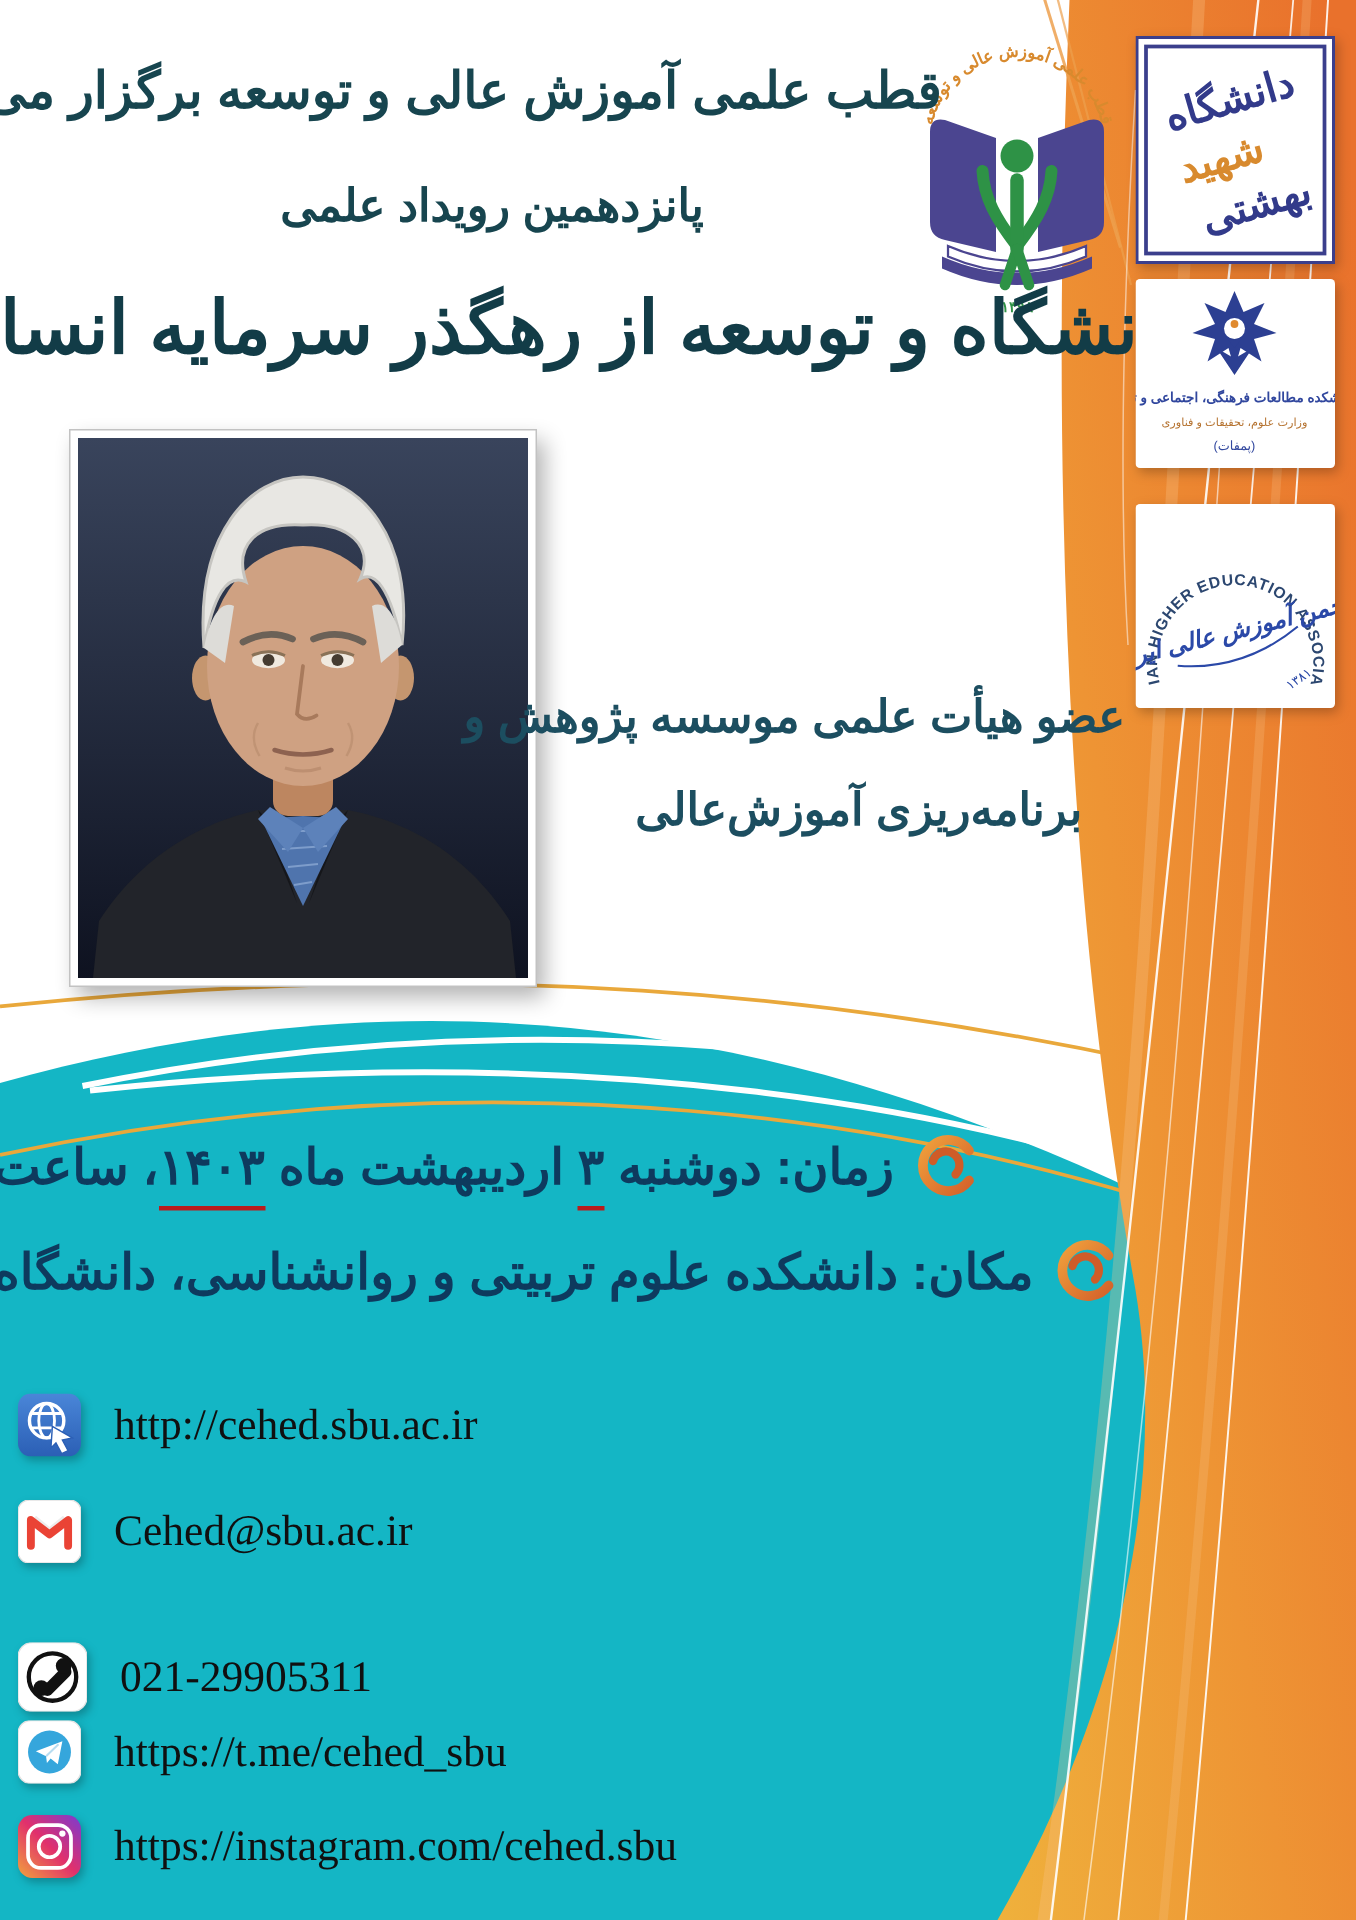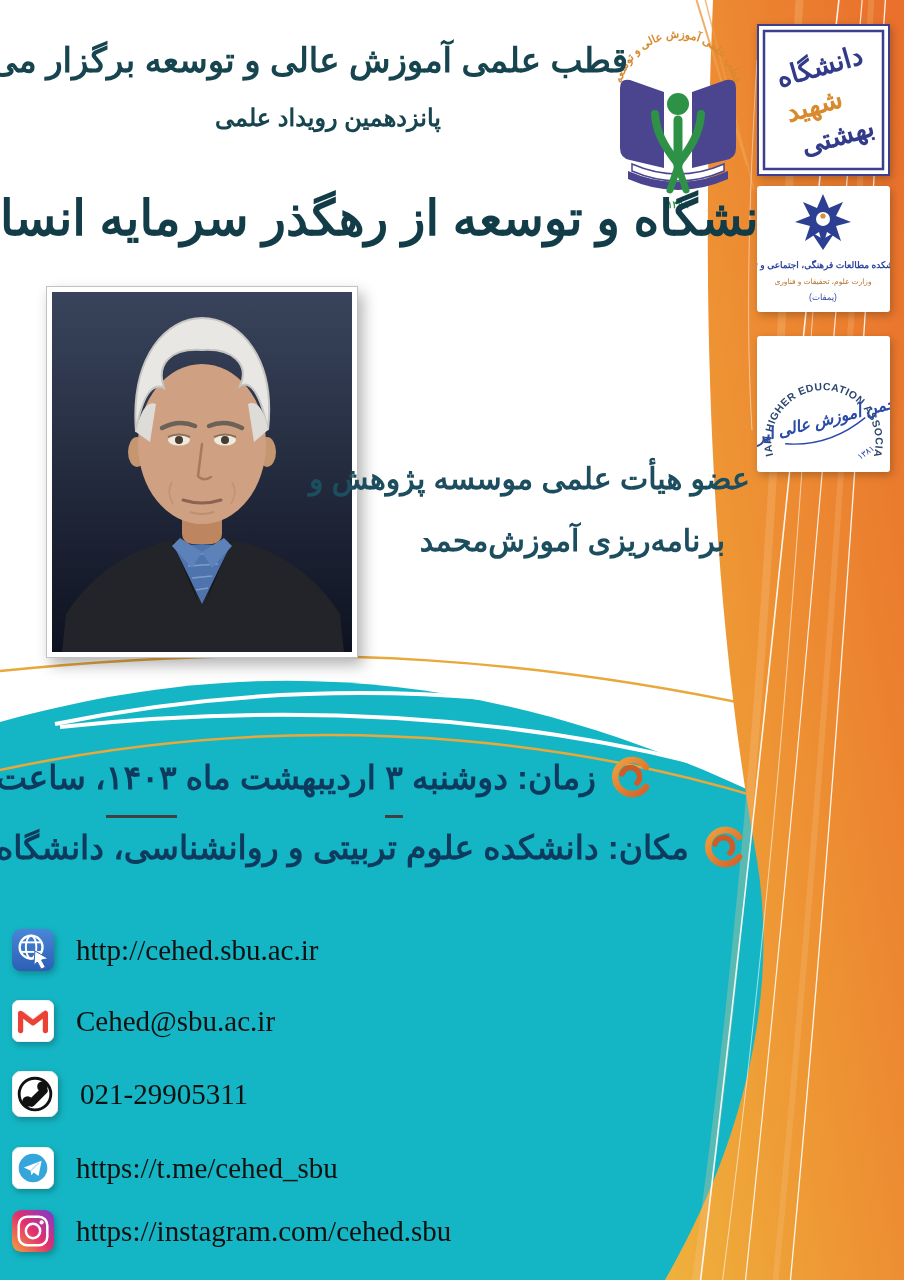--- a/index.html
+++ b/index.html
@@ -4,45 +4,45 @@
 <style>
   html,body{margin:0;padding:0;background:#888;}
   .poster{position:relative;width:904px;height:1280px;background:#ffffff;overflow:hidden;
           font-family:"Liberation Sans",sans-serif;margin:0 auto;}
   .bg-layer{position:absolute;inset:0;z-index:0;}
   .fg{position:absolute;z-index:2;}
 
   
   .organizer{top:40px;right:276px;font-size:34px;font-weight:700;color:#17454f;
              direction:rtl;white-space:nowrap;}
-  .series{top:104px;left:153px;width:350px;text-align:center;font-size:24px;font-weight:700;
+  .series{top:119px;left:153px;width:350px;text-align:center;font-size:30px;font-weight:700;
           color:#17454f;direction:rtl;white-space:nowrap;}
   .main-title{top:190px;left:50px;width:744px;text-align:center;font-size:49px;font-weight:700;
               color:#123c47;direction:rtl;white-space:nowrap;}
 
   
   .photo{top:286px;left:46px;width:300px;height:360px;background:#fff;padding:5px;
          border:1px solid #c2c2c2;box-shadow:5px 7px 14px rgba(0,0,0,.3);}
   .photo svg{display:block;}
 
   
   .speaker{top:448px;left:395px;width:355px;text-align:center;direction:rtl;color:#1c4e60;}
   .speaker div{font-size:30px;font-weight:700;line-height:62px;white-space:nowrap;}
 
   
   .detail-row{display:flex;align-items:center;gap:12px;direction:rtl;}
   .time-row{top:754px;right:250px;}
   .place-row{top:824px;right:157px;}
   .detail-text{font-size:33px;font-weight:700;color:#0e3a5e;white-space:nowrap;direction:rtl;}
-  .detail-text .u{border-bottom:3px solid #404040;padding-bottom:19px;}
+  .detail-text .u{border-bottom:3px solid #b91c1c;padding-bottom:8px;}
 
   
   .contact-row{display:flex;align-items:center;gap:22px;left:12px;}
   .contact-row .txt{font-family:Liberation Serif, serif;font-size:29px;color:#101010;white-space:nowrap;}
-  .c-web{top:929px;} .c-mail{top:1000px;} .c-phone{top:1071px;} .c-tg{top:1147px;} .c-ig{top:1210px;}
+  .c-web{top:929px;} .c-mail{top:1000px;} .c-phone{top:1095px;} .c-tg{top:1147px;} .c-ig{top:1210px;}
   .icon-box{filter:drop-shadow(2px 3px 3px rgba(0,0,0,.25));}
 
   
   .logo-qotb{top:16px;left:612px;}
   .logo-sbu{top:24px;left:757px;filter:drop-shadow(2px 3px 4px rgba(0,0,0,.25));}
   .logo-iscs{top:186px;left:757px;filter:drop-shadow(2px 3px 4px rgba(0,0,0,.25));}
   .logo-ihea{top:336px;left:757px;filter:drop-shadow(2px 3px 4px rgba(0,0,0,.25));}
 </style>
 </head>
 <body>
@@ -202,21 +202,21 @@
       <path d="M131,208 Q150,214 169,208" stroke="#8d6250" stroke-width="3" fill="none" stroke-linecap="round"></path>
       <path d="M138,220 Q150,224 162,220" stroke="#b5876a" stroke-width="2" fill="none" opacity="0.7"></path>
 
       <path d="M120,190 Q114,200 121,212" stroke="#b68a6a" stroke-width="1.6" fill="none" opacity="0.6"></path>
       <path d="M180,190 Q186,200 179,212" stroke="#b68a6a" stroke-width="1.6" fill="none" opacity="0.6"></path>
     </svg>
   </div>
 
   <div class="fg speaker">
     <div>عضو هیأت علمی موسسه پژوهش و</div>
-    <div>برنامه‌ریزی آموزش‌محمد</div>
+    <div>برنامه‌ریزی آموزش‌عالی</div>
   </div>
 
   <div class="fg detail-row time-row">
     <svg width="46" height="46" viewBox="0 0 46 46">
       <defs>
           <linearGradient id="sw1" x1="0" y1="0" x2="1" y2="1">
         <stop offset="0" stop-color="#f0a03c"></stop>
             <stop offset="1" stop-color="#d4622a"></stop>
       </linearGradient>
         </defs>

